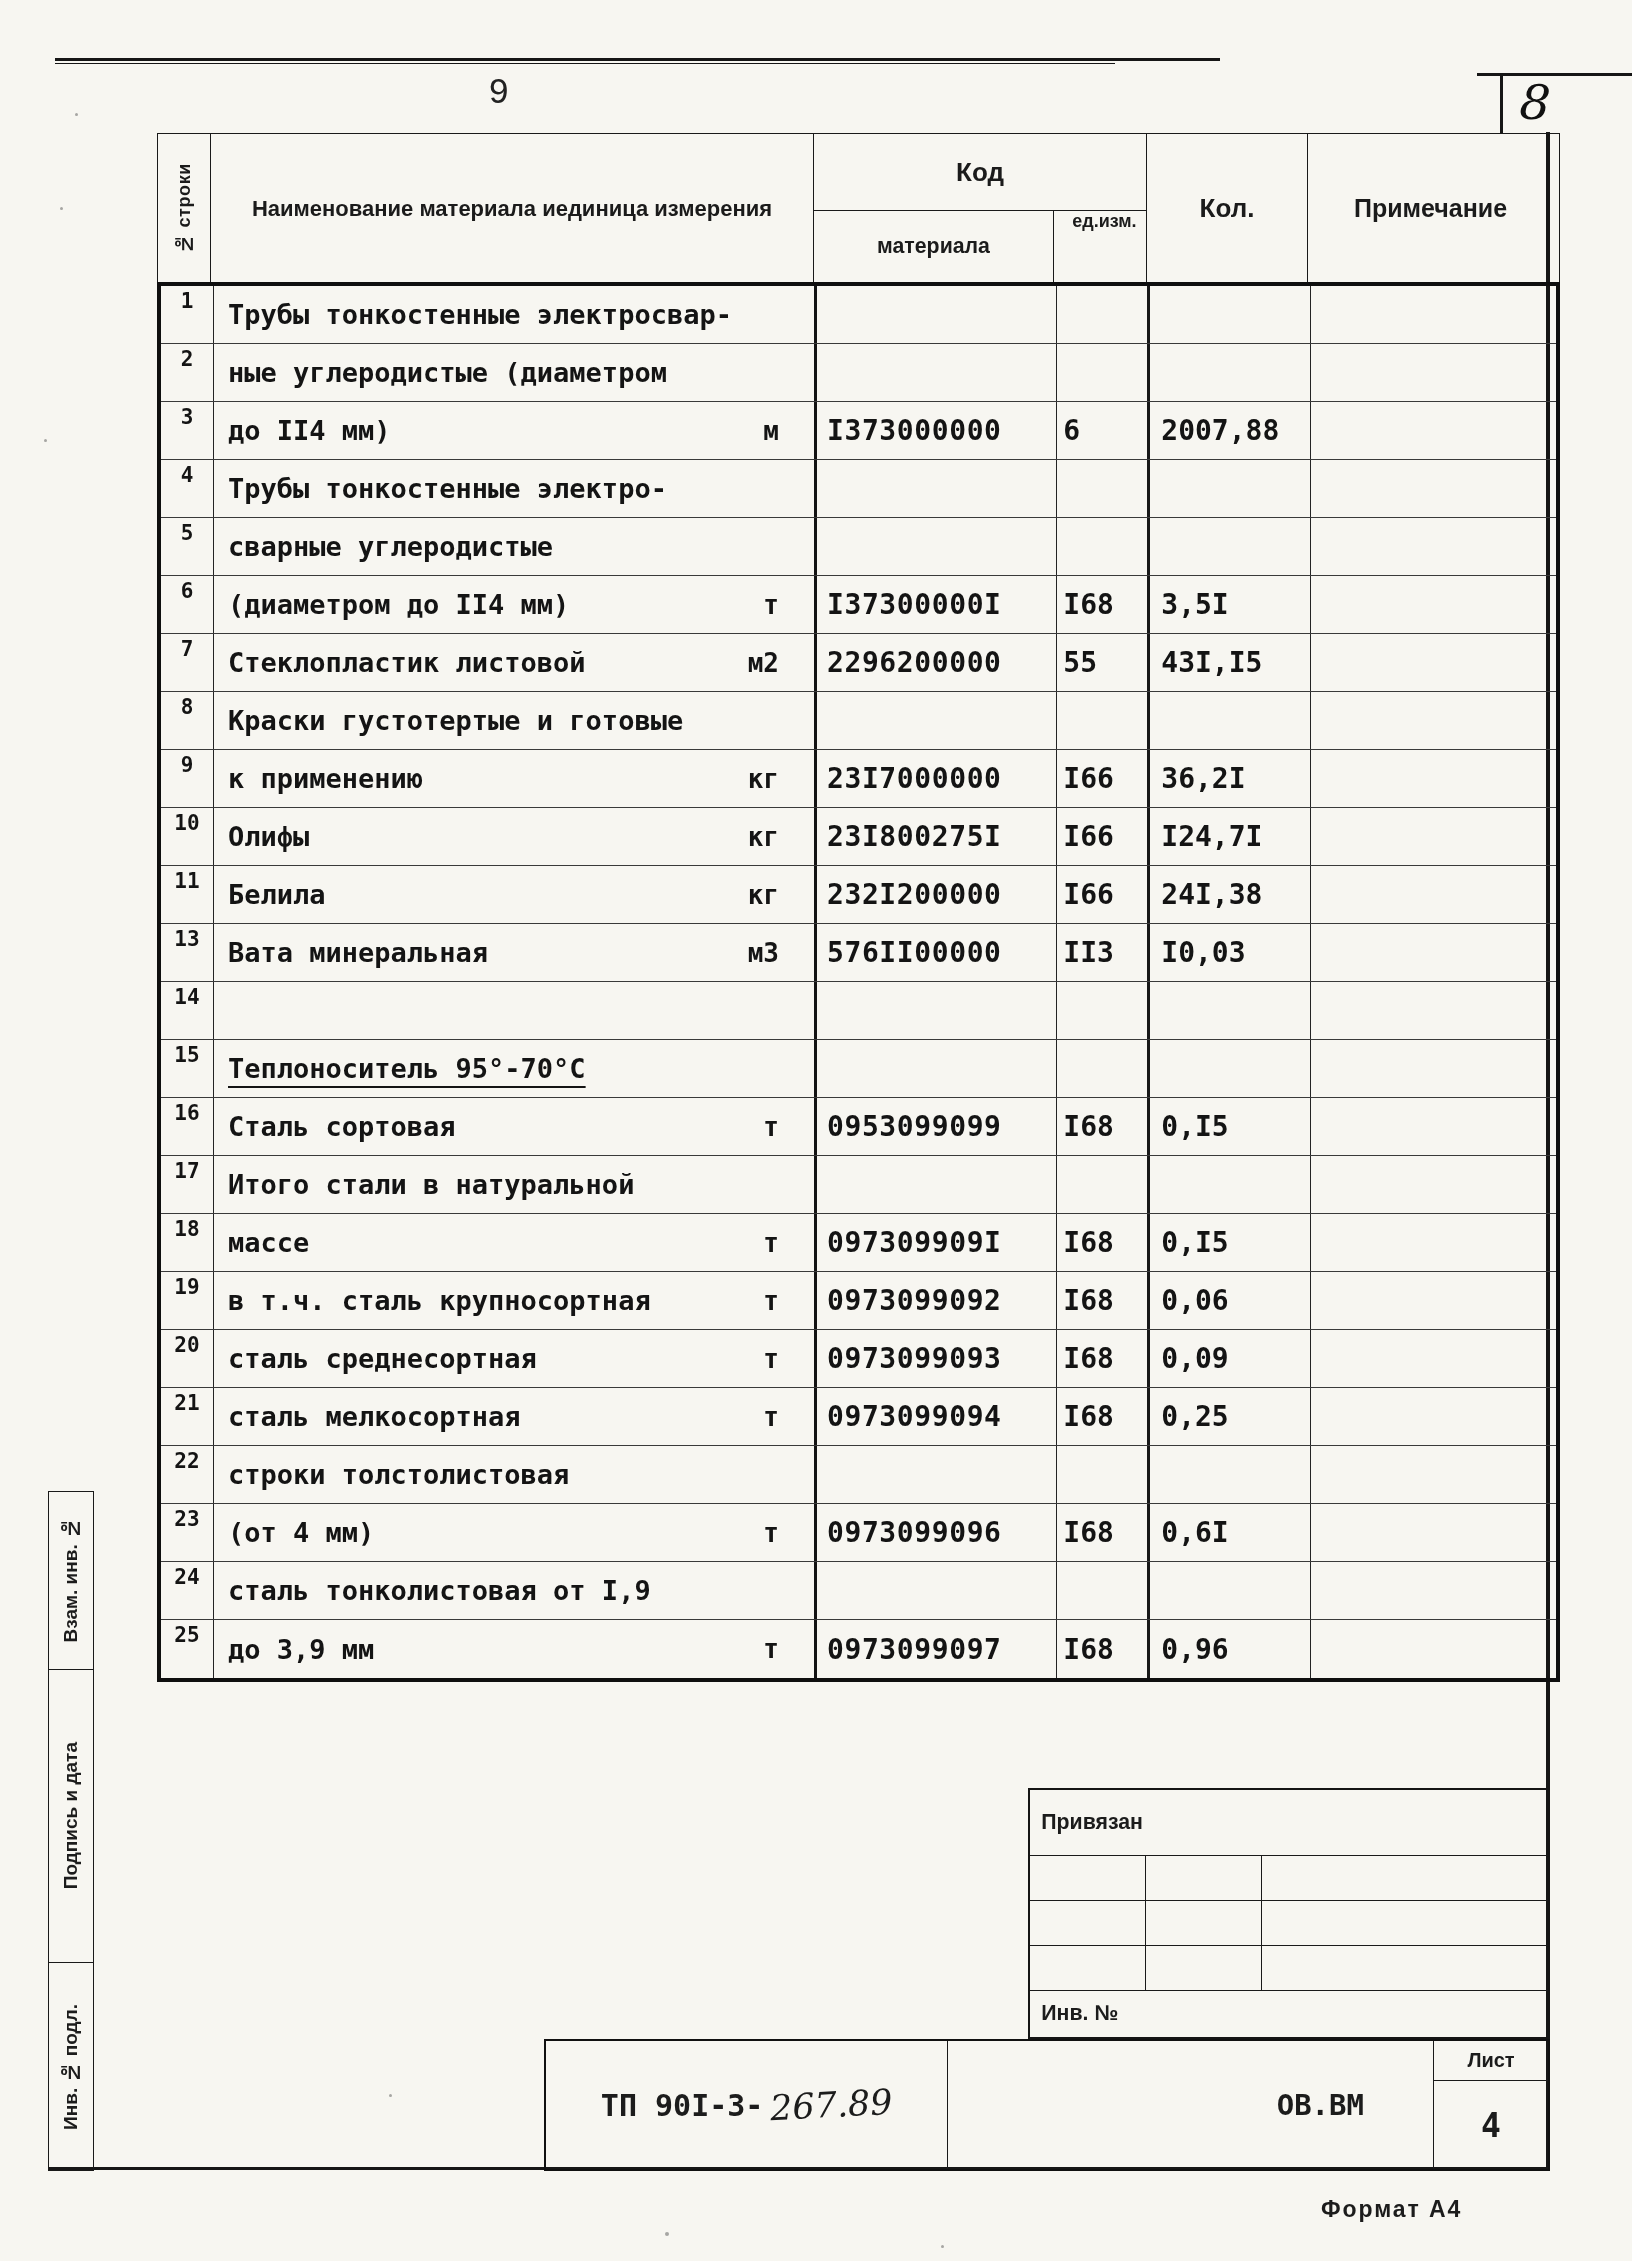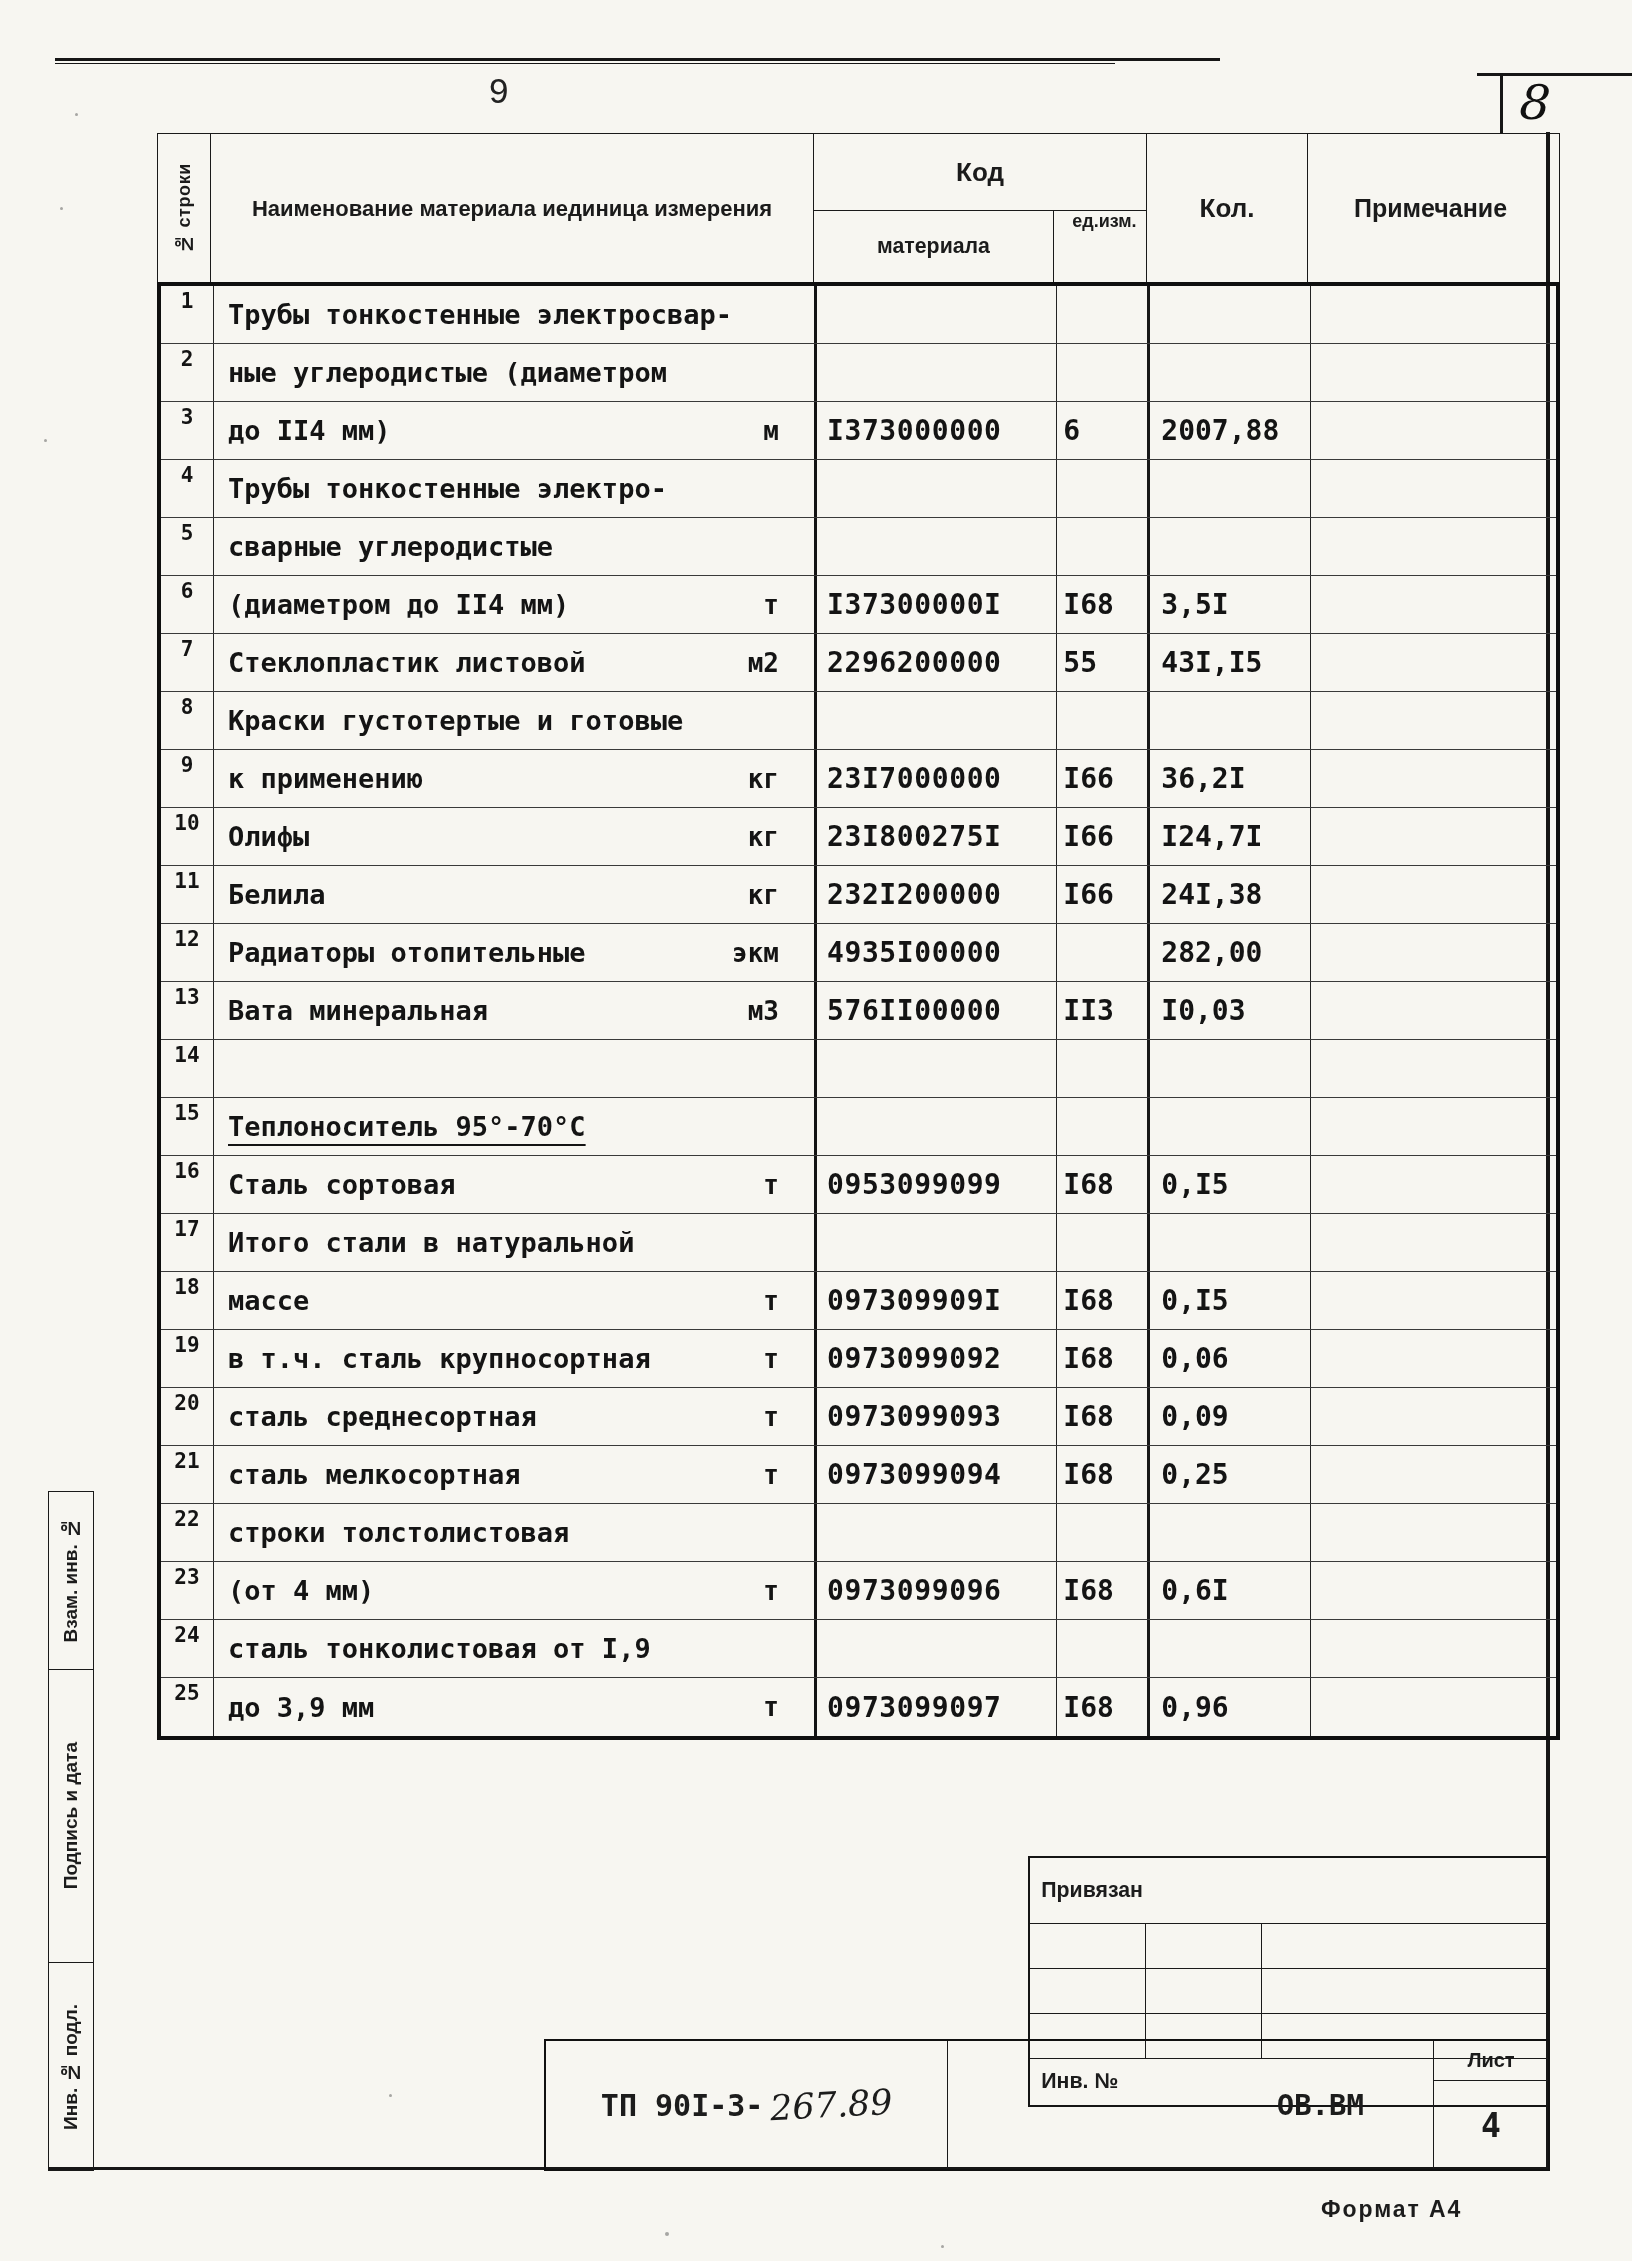--- a/index.html
+++ b/index.html
@@ -46,21 +46,21 @@
 
   
   .sidestrip{position:absolute;left:48px;top:1491px;width:46px;height:680px;
              border:1.9px solid #1a1a1a;display:flex;flex-direction:column}
   .sbox{border-bottom:1.9px solid #1a1a1a;display:flex;align-items:center;justify-content:center}
   .sbox:last-child{border-bottom:none}
   .sbox span{writing-mode:vertical-rl;transform:rotate(180deg);font-size:19px;font-weight:bold}
   .sbox.b1{height:178px}.sbox.b2{height:293px}.sbox.b3{flex:1}
 
   
-  .pbox{position:absolute;left:1028px;top:1856px;width:522px;height:251px;border:2.5px solid #151515;background:transparent}
+  .pbox{position:absolute;left:1028px;top:1788px;width:522px;height:251px;border:2.5px solid #151515;background:transparent}
   .plabel{height:66px;border-bottom:1.9px solid #1a1a1a;display:flex;align-items:center;
           padding-left:11.3px;font-size:21.3px;font-weight:bold}
   .pgrid{height:135px;display:grid;grid-template-columns:116px 116px 1fr;grid-template-rows:45px 45px 45px}
   .pc{border-right:1.9px solid #1a1a1a;border-bottom:1.9px solid #1a1a1a}
   .pc.lastcol{border-right:none}
   .pinv{height:44px;display:flex;align-items:center;padding-left:11.3px;font-size:21.3px;font-weight:bold}
 
   .stamp{position:absolute;left:544px;top:2039px;width:1006px;height:132px;border:2.5px solid #111;display:flex}
   .scode{width:402px;border-right:1.9px solid #1a1a1a;display:flex;align-items:center;justify-content:center;gap:6.3px}
   .scode .tw{font-family:"DejaVu Sans Mono",monospace;font-weight:bold;font-size:30px}
@@ -237,31 +237,20 @@
       <div class="c name">
         <span class="nm">Белила</span>
         <span class="unit">кг</span>
       </div>
       <div class="c code">232I200000</div>
       <div class="c ed">I66</div>
       <div class="c qty">24I,38</div>
       <div class="c note"></div>
     </div>
 
-    <div class="trow">
-      <div class="c num">12</div>
-      <div class="c name">
-        <span class="nm">Радиаторы отопительные</span>
-        <span class="unit">экм</span>
-      </div>
-      <div class="c code">4935I00000</div>
-      <div class="c ed"></div>
-      <div class="c qty">282,00</div>
-      <div class="c note"></div>
-    </div>
 
     <div class="trow">
       <div class="c num">13</div>
       <div class="c name">
         <span class="nm">Вата минеральная</span>
         <span class="unit">м3</span>
       </div>
       <div class="c code">576II00000</div>
       <div class="c ed">II3</div>
       <div class="c qty">I0,03</div>

